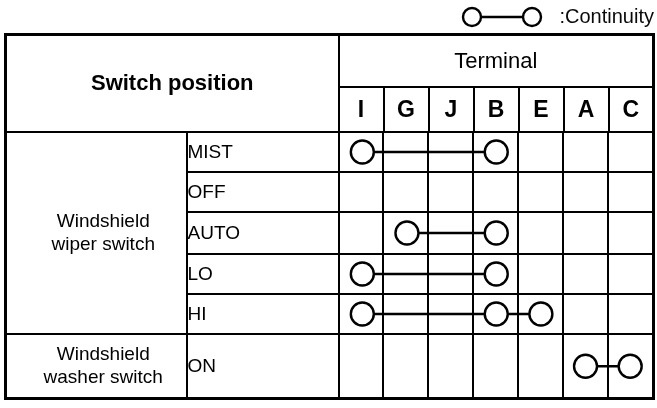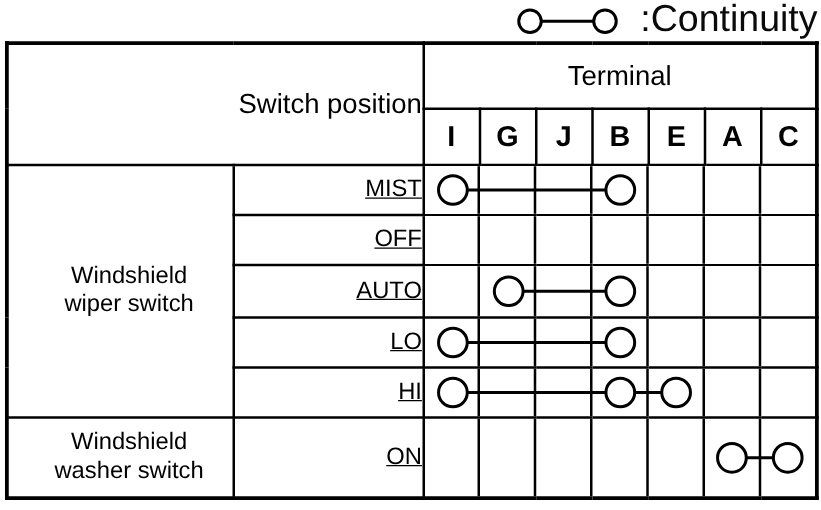--- a/index.html
+++ b/index.html
@@ -4,36 +4,36 @@
 <style>
   * { margin:0; padding:0; box-sizing:border-box; }
   html, body { background:#ffffff; }
   .page {
     position:relative; width:657px; height:408px; background:#ffffff;
     font-family:"Liberation Sans", sans-serif; color:#000; overflow:hidden;
   }
   
   .legend { position:absolute; top:1px; right:3px; display:flex; align-items:center; height:30px; }
   .legend svg { display:block; }
-  .legend-label { font-size:30px; line-height:30px; margin-left:16px; color:#0a0a0a; }
+  .legend-label { font-size:20px; line-height:30px; margin-left:16px; color:#0a0a0a; }
   
   table.cont-table {
     position:absolute; left:4px; top:33px; width:649px;
     border-collapse:collapse; table-layout:fixed;
     border:3px solid #000;
   }
   .cont-table th, .cont-table td { border:2px solid #000; background:#fff; }
-  th.h-switch  { font-size:22px; font-weight:normal; text-align:right; vertical-align:middle;margin-top:45px; }
+  th.h-switch  { font-size:22px; font-weight:bold; text-align:center; vertical-align:middle;margin-top:45px; }
   th.h-terminal{ font-size:22px; font-weight:normal; text-align:center; vertical-align:middle;margin-top:37px; }
   th.h-letter  { font-size:23px; font-weight:bold; text-align:center; vertical-align:middle; }
   td.name-cell {
     font-size:19px; text-align:center; vertical-align:middle;
     padding-left:14px; white-space:pre-line; line-height:1.18;
   }
-  td.pos-cell { font-size:19px; text-align:right; vertical-align:middle;text-decoration:underline; }
+  td.pos-cell { font-size:19px; text-align:left; vertical-align:middle; }
   td.conn-cell { position:relative; padding:0; }
   .colgrid { position:absolute; inset:0; display:flex; }
   .colgrid > div { flex:1 1 0; border-right:2px solid #000; }
   .colgrid > div:last-child { border-right:none; }
   svg.conn { position:absolute; inset:0; width:100%; height:100%; display:block; }
   tr.hr1 { height:52px; }
   tr.hr2 { height:45px; }
   tr.br  { height:40px; }
   tr.br-auto { height:42px; }
   tr.br-on   { height:65px; }

